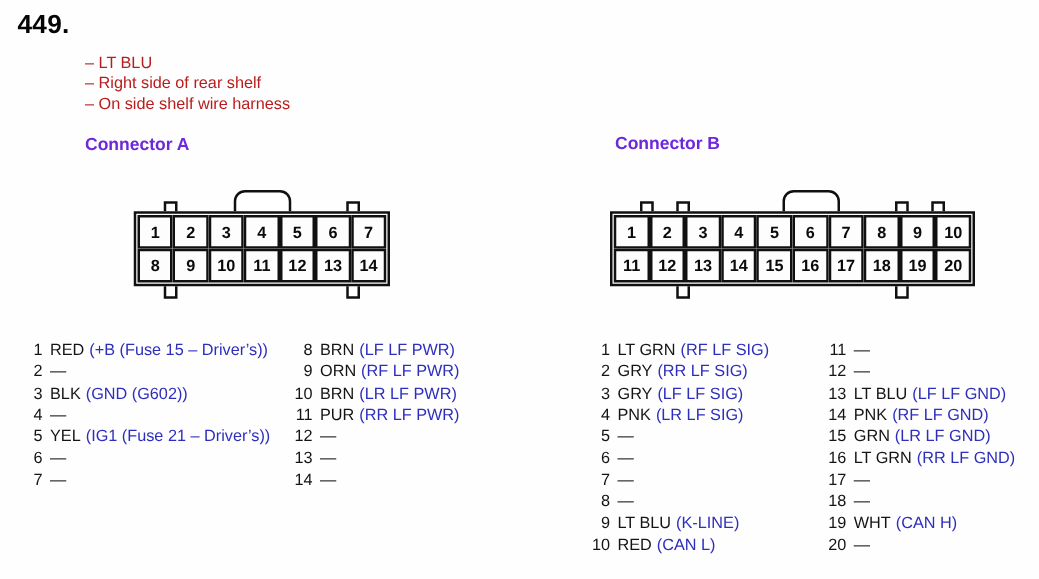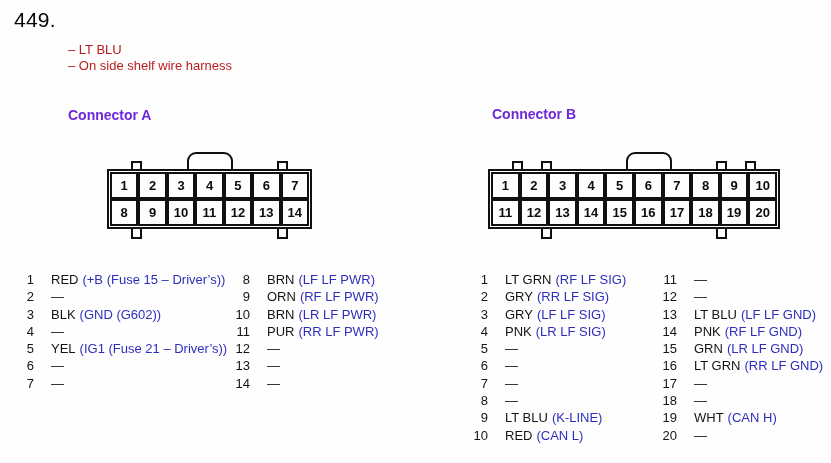--- a/index.html
+++ b/index.html
@@ -7,21 +7,21 @@
     width:831px;height:463px;position:relative;overflow:hidden;
     background:#ffffff;
     font-family:"Liberation Sans","DejaVu Sans",sans-serif;
     color:#111111;
   }
   .sheet{position:absolute;inset:0;background:#fefefe;}
 
   
   .title-row{
     position:absolute;left:14px;top:8px;display:flex;
-    font-size:21px;font-weight:normal;letter-spacing:0.2px;color:#050505;
+    font-size:21px;font-weight:bold;letter-spacing:0.2px;color:#050505;
     white-space:nowrap;
   }
   .notes{
     position:absolute;left:68px;top:42px;
     font-size:13px;line-height:16.4px;color:#b91c1c;white-space:nowrap;
   }
   .conn-heading{
     position:absolute;font-size:14px;font-weight:bold;color:#6d28d9;white-space:nowrap;
   }
   #headA{left:68px;top:107px;}
@@ -58,34 +58,35 @@
   .pin-col{
     position:absolute;top:271px;font-size:13px;line-height:17.3px;
     color:#141414;white-space:nowrap;
   }
   #listA1{left:8px;}
   #listA2{left:224px;}
   #listB1{left:462px;}
   #listB2{left:651px;}
   .pin-row{display:flex;align-items:baseline;}
   .pin-num{flex:0 0 26px;width:26px;text-align:right;}
-  .pin-wire{margin-left:17px;text-align:center;}
+  .pin-wire{margin-left:6px;text-align:center;}
   .pin-signal{margin-left:4px;color:var(--signal-blue,#2e2ebd);text-align:center;}
 </style>
 </head>
 <body>
 
 <div class="sheet">
 
   <div class="title-row">
     <span>449.</span>
   </div>
 
   <div class="notes">
     <div>– LT BLU</div>
+    <div>– Right side of rear shelf</div>
     <div>– On side shelf wire harness</div>
   </div>
 
   <div class="conn-heading" id="headA">Connector A</div>
   <div class="conn-heading" id="headB">Connector B</div>
 
   <div class="conn-wrap" id="connA">
       <div class="latch" style="left: 79.5px;"></div>
       <div class="tab top" style="left: 23.7857px;"></div>
       <div class="tab top" style="left: 170.214px;"></div>

